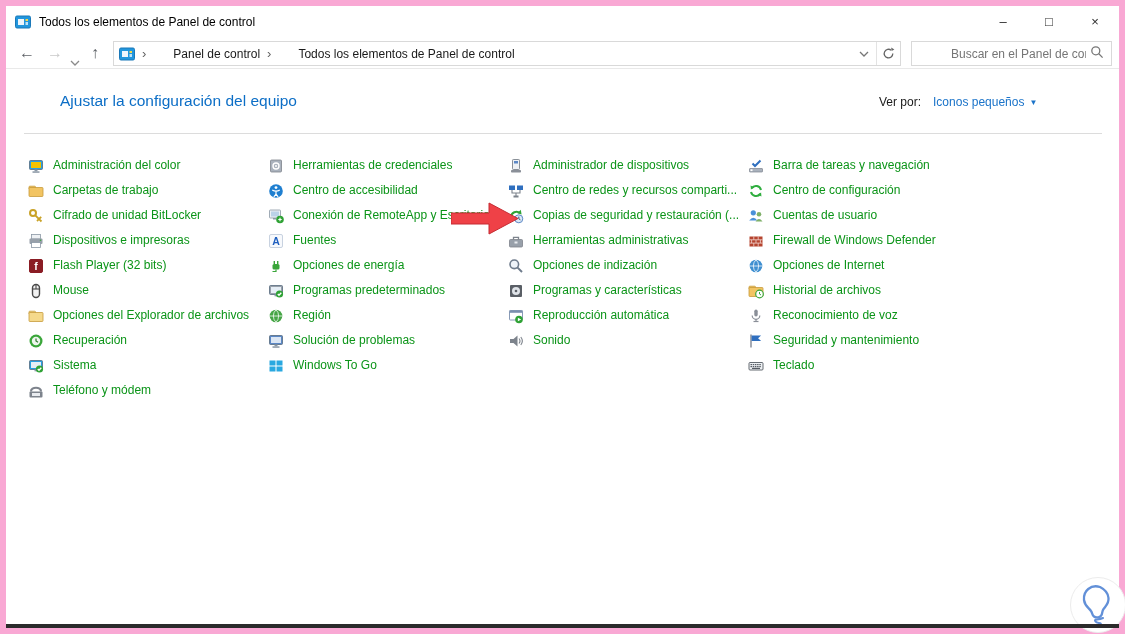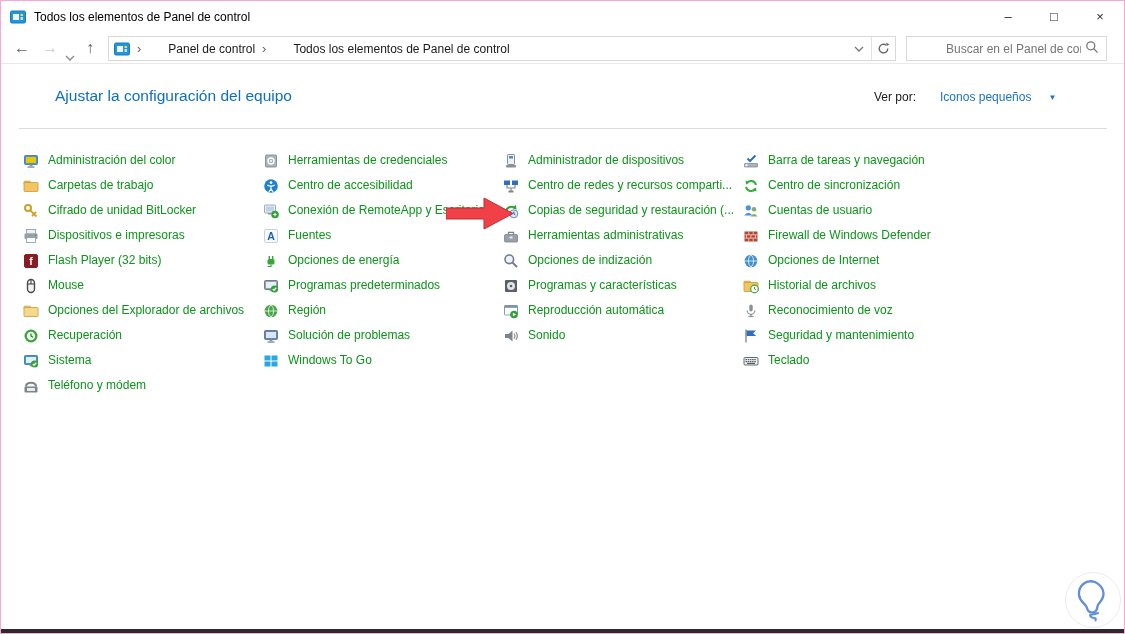--- a/index.html
+++ b/index.html
@@ -2,21 +2,21 @@
 <html><head>
 <meta charset="utf-8">
 <style>
   * { box-sizing: border-box; }
   html,body { margin:0; padding:0; }
   body {
     width:1125px; height:634px; position:relative; overflow:hidden;
     font-family:"Liberation Sans", sans-serif; background:#fff;
     --item-link:#0b9418; --header-blue:#0c6ec6; --link-blue:#1a73c9;
   }
-  .window { position:absolute; inset:0; background:#fff; border:1px solid #f9a8d4; }
+  .window { position:absolute; inset:0; background:#fff; border:6px solid #f9a8d4; }
 
   
   .titlebar { position:absolute; top:0; left:0; right:0; height:32px; background:#fff; display:flex; align-items:center; padding-left:9px; }
   .app-icon { width:16px; height:16px; flex:none; }
   .title-text { font-size:12px; color:#000; margin-left:8px; white-space:nowrap; }
   .win-controls { position:absolute; right:1px; top:0; height:31px; display:flex; }
   .win-btn { width:46px; height:31px; display:flex; align-items:center; justify-content:center; font-size:13px; color:#2b2b2b; cursor:default; }
 
   
   .navbar { position:absolute; top:32px; left:0; right:0; height:31px; background:#fff; border-bottom:1px solid #e9e9e9; }
@@ -32,21 +32,21 @@
   .addr-right { margin-left:auto; display:flex; align-items:center; height:100%; }
   .addr-dd { width:24px; height:100%; display:flex; align-items:center; justify-content:center; }
   .addr-refresh { width:24px; height:100%; display:flex; align-items:center; justify-content:center; border-left:1px solid #e3e3e3; }
   .searchbox { position:absolute; left:905px; top:3px; width:201px; height:25px; border:1px solid #d9d9d9; display:flex; align-items:center; background:#fff;padding-left:31px; }
   .searchbox input { flex:1; border:none; outline:none; font-family:"Liberation Sans",sans-serif; font-size:12px; color:#333; padding:0 4px 0 8px; min-width:0; background:transparent; }
   .searchbox input::placeholder { color:#757575; }
   .search-glyph { flex:none; margin-right:7px; }
 
   
   .page-title { position:absolute; left:18px; top:86px; font-size:15.5px; color:var(--header-blue);margin-left:36px; }
-  .viewby { position:absolute; top:89px; left:873px; font-size:12px; display:flex; align-items:center;gap:12px; }
+  .viewby { position:absolute; top:89px; left:873px; font-size:12px; display:flex; align-items:center; }
   .viewby-label { color:#1a1a1a; }
   .viewby-value { color:var(--link-blue); margin-left:12px; cursor:default; }
   .viewby-caret { color:var(--link-blue); font-size:8px; margin-left:5px; }
   .divider { position:absolute; left:18px; right:17px; top:127px; border-top:1px solid #dcdcdc; }
 
   
   .grid { position:absolute; left:22px; top:152px; display:flex; }
   .col { width:240px; display:flex; flex-direction:column; }
   .item { height:25px; display:flex; gap:9px; cursor:default; }
   .item .ic { width:16px; height:16px; flex:none; display:flex; }
@@ -434,21 +434,21 @@
         </div>
         <div class="item">
           <span class="ic">
             <svg width="16" height="16" viewBox="0 0 16 16">
               <path d="M13 7 a5.2 5.2 0 0 0 -9.3 -1.8" fill="none" stroke="#2fae3f" stroke-width="2"></path>
               <polygon points="2.6,2.6 2.9,6.6 6.3,4.4" fill="#2fae3f"></polygon>
               <path d="M3 9 a5.2 5.2 0 0 0 9.3 1.8" fill="none" stroke="#2fae3f" stroke-width="2"></path>
               <polygon points="13.4,13.4 13.1,9.4 9.7,11.6" fill="#2fae3f"></polygon>
             </svg>
           </span>
-          <span class="lbl">Centro de sincronización</span>
+          <span class="lbl">Centro de configuración</span>
         </div>
         <div class="item">
           <span class="ic">
             <svg width="16" height="16" viewBox="0 0 16 16">
               <circle cx="5.3" cy="4.8" r="2.6" fill="#4a90d9"></circle>
               <path d="M1.2 12.5 q4.1 -5.5 8.2 0 z" fill="#4a90d9"></path>
               <circle cx="11" cy="6.3" r="2.3" fill="#7fb069"></circle>
               <path d="M7.6 13.5 q3.4 -4.8 6.9 0 z" fill="#7fb069"></path>
             </svg>
           </span>

